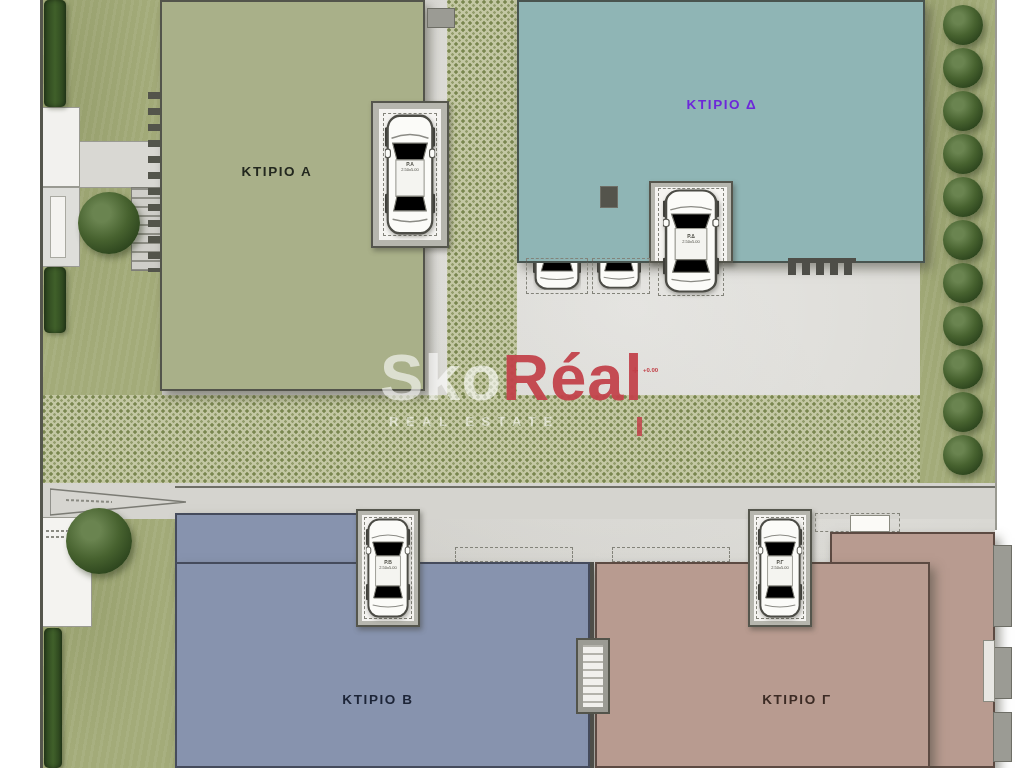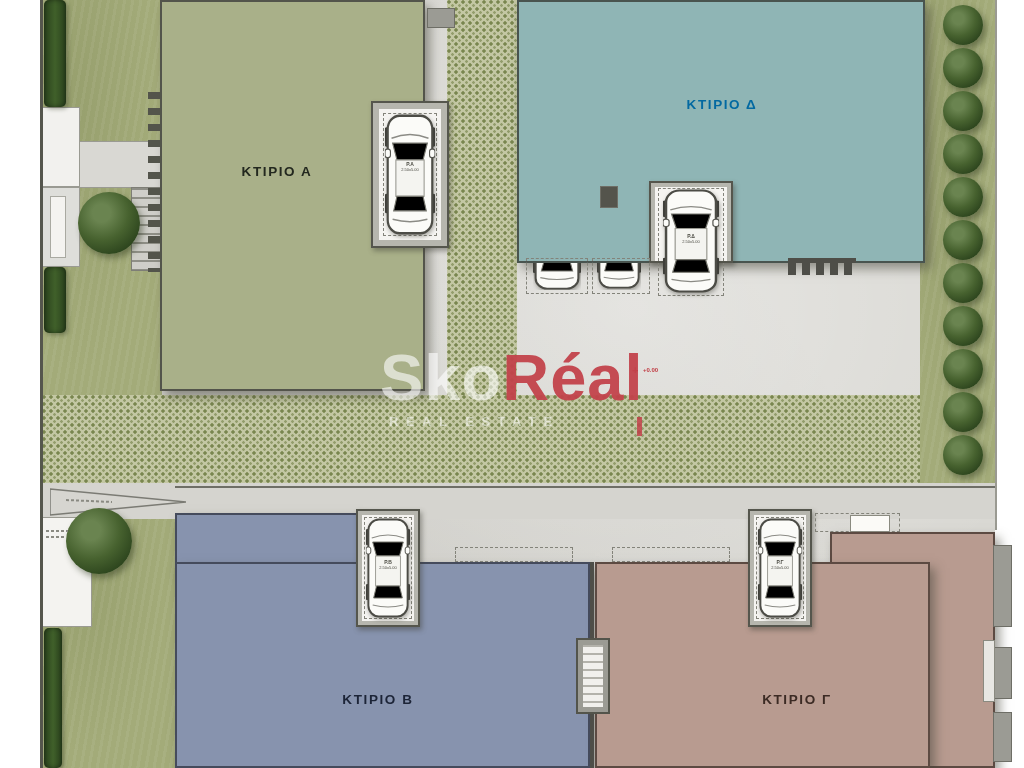--- a/index.html
+++ b/index.html
@@ -16,21 +16,21 @@
       radial-gradient(circle at 2px 2px,#79864f 1.5px,transparent 1.8px),
       radial-gradient(circle at 5.5px 5.5px,#939d6c 1.2px,transparent 1.5px);
       background-size:7px 7px;}
   
   .bld{border:2.5px solid #53544b;box-shadow:5px 6px 10px rgba(66,66,54,.5);}
   .bldA{background:#a9b089;}
   .bldD{background:#8fb5b5;border-color:#49544f;}
   .bldB{background:#8793ae;border-color:#454b5c;}
   .bldG{background:#b89b90;border-color:#5c4a42;}
   .bld-label{color:#23281f;font-size:13.5px;font-weight:bold;letter-spacing:1.6px;text-align:center;z-index:7;}
-  .lblD{color:#0369a1;} .lblB{color:#1c2437;} .lblG{color:#3c2b24;}
+  .lblD{color:#6d28d9;} .lblB{color:#1c2437;} .lblG{color:#3c2b24;}
   
   .bay{background:#b6b6ae;border:2px solid #55564d;box-shadow:2px 3px 5px rgba(60,60,50,.45);z-index:5;}
   .bay-in{background:#f5f4f1;z-index:5;}
   .dash{border:1.3px dashed #83837a;z-index:6;background:transparent;}
   .car{z-index:6;filter:drop-shadow(1.5px 2px 2px rgba(50,50,40,.4));}
   .car svg{position:absolute;left:0;top:0;width:100%;height:100%;}
   .carclip{overflow:hidden;z-index:6;}
   .spot-label{display:flex;flex-direction:column;align-items:center;justify-content:center;
       color:#4a4a42;z-index:8;line-height:1.1;}
   .spot-l1{font-size:5px;font-weight:bold;}

